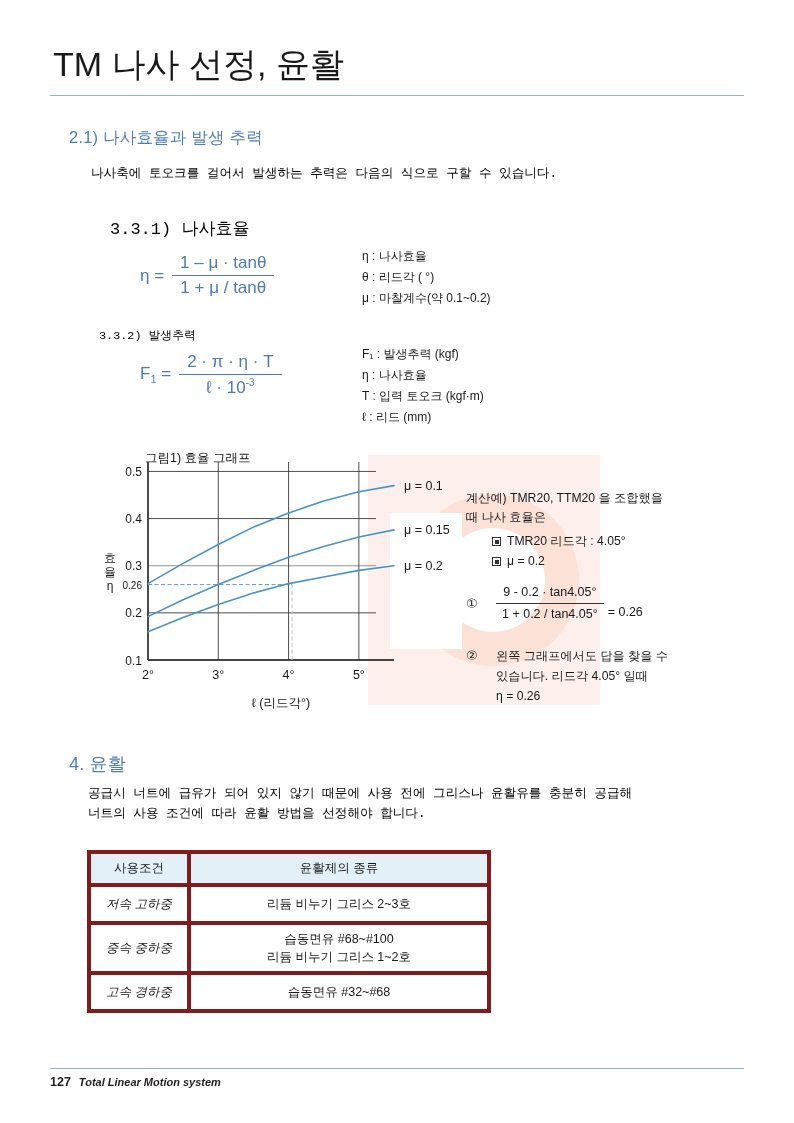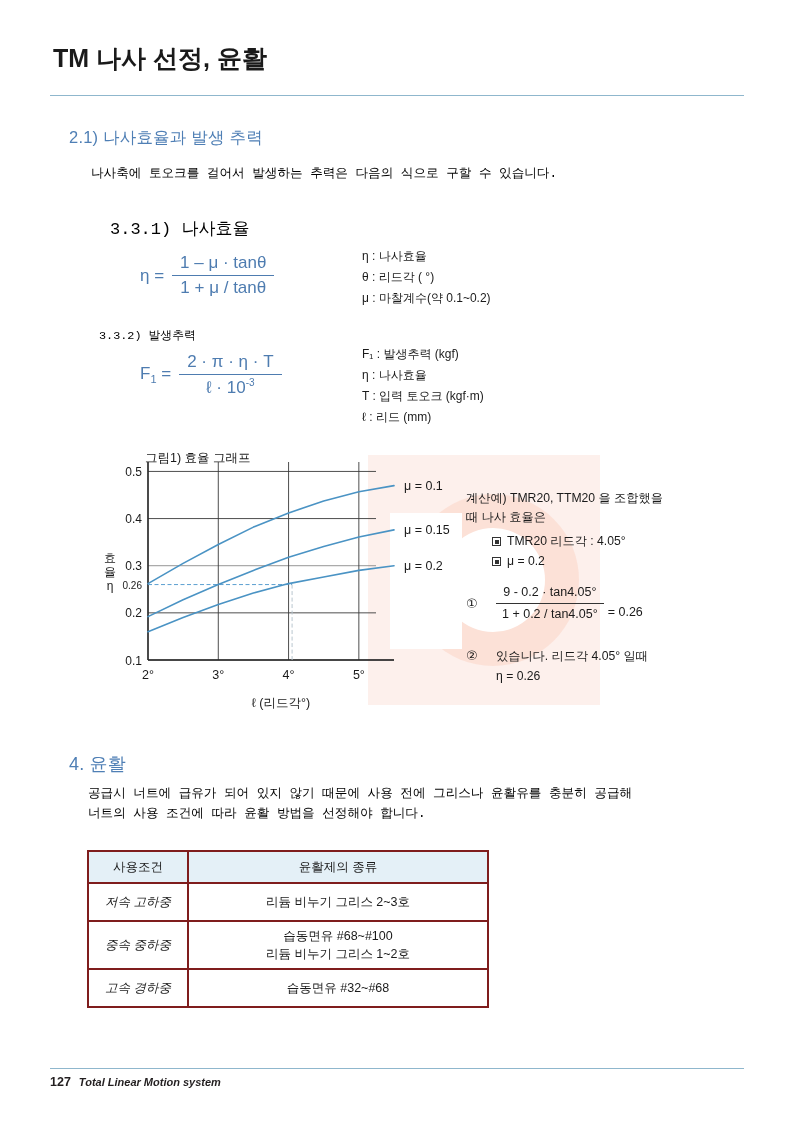--- a/index.html
+++ b/index.html
@@ -11,21 +11,21 @@
     overflow: hidden;
   }
   .page { position: relative; width: 794px; height: 1123px; }
 
   
   .watermark { position: absolute; left: 330px; top: 455px; width: 270px; height: 250px;
                pointer-events: none; z-index: 0; }
 
   
   .page-title { position: absolute; left: 53px; top: 42px;
-                font-size: 25px; font-weight: bold; letter-spacing: 0px; color: #1a1a1a; }
+                font-size: 34px; font-weight: normal; letter-spacing: 0px; color: #1a1a1a; }
   .header-rule { position: absolute; left: 50px; top: 95px; width: 694px; height: 1px;
                  background: #8fb7cd; }
 
   
   .h-sec { position: absolute; font-size: 16.5px; color: #4f7fb5; letter-spacing: .2px; }
   .sec33 { left: 69px; top: 127px; }
   .sec4  { left: 69px; top: 752px; font-size: 18px; }
   .body-text { position: absolute; font-size: 12.6px; color: #000000; line-height: 19px; font-family: Liberation Mono, monospace; }
   .t-intro { left: 91px; top: 165px; }
   .t-331 { left: 110px; top: 220px; font-size: 17px; }
@@ -66,21 +66,21 @@
   .calc-no { width: 30px; font-size: 13px; }
   .calc-frac { text-align: center; font-size: 12.5px; }
   .calc-frac .num { padding: 0 6px 1px 6px; }
   .calc-frac .den { padding: 1px 6px 0 6px; border-top: 1.1px solid #333; }
   .calc-eq { margin-left: 4px; font-size: 12.5px; align-self: flex-end; padding-bottom: 2px;}
   .note-row { display: flex; margin-top: 22px; }
   .note-body { flex: 1; line-height: 20px; }
 
   
   .tbl { position: absolute; left: 87px; top: 850px; border-collapse: collapse; }
-  .tbl td, .tbl th { border: 2px solid #7f1d1d; font-size: 12.5px; color: #1a1a1a;
+  .tbl td, .tbl th { border: 4px solid #7f1d1d; font-size: 12.5px; color: #1a1a1a;
                      font-weight: normal; text-align: center; padding: 6px 4px; }
   .tbl thead th { background: #e4f0f7; height: 32px; }
   .tbl td.c1 { width: 100px; height: 38px; font-style: italic; }
   .tbl td.c2 { width: 300px; }
   .tbl td.two-line { line-height: 18px; padding: 5px 4px; }
 
   
   .footer-rule { position: absolute; left: 50px; top: 1068px; width: 694px; height: 1px; background: #8fb7cd; }
   .footer { position: absolute; left: 50px; top: 1075px; font-size: 11px; }
   .footer .pg { font-weight: bold; font-size: 12.5px; }
@@ -179,20 +179,21 @@
       <div class="calc-frac">
         <div class="num">9 - 0.2 · tan4.05°</div>
         <div class="den">1 + 0.2 / tan4.05°</div>
       </div>
       <div class="calc-eq">= 0.26</div>
     </div>
 
     <div class="note-row">
       <div class="calc-no">②</div>
       <div class="note-body">
+        <div>왼쪽 그래프에서도 답을 찾을 수</div>
         <div>있습니다. 리드각 4.05° 일때</div>
         <div>η = 0.26</div>
       </div>
     </div>
   </div>
 
   <div class="h-sec sec4">4. 윤활</div>
   <div class="body-text t-lub">
     <div>공급시 너트에 급유가 되어 있지 않기 때문에 사용 전에 그리스나 윤활유를 충분히 공급해</div>
     <div>너트의 사용 조건에 따라 윤활 방법을 선정해야 합니다.</div>

